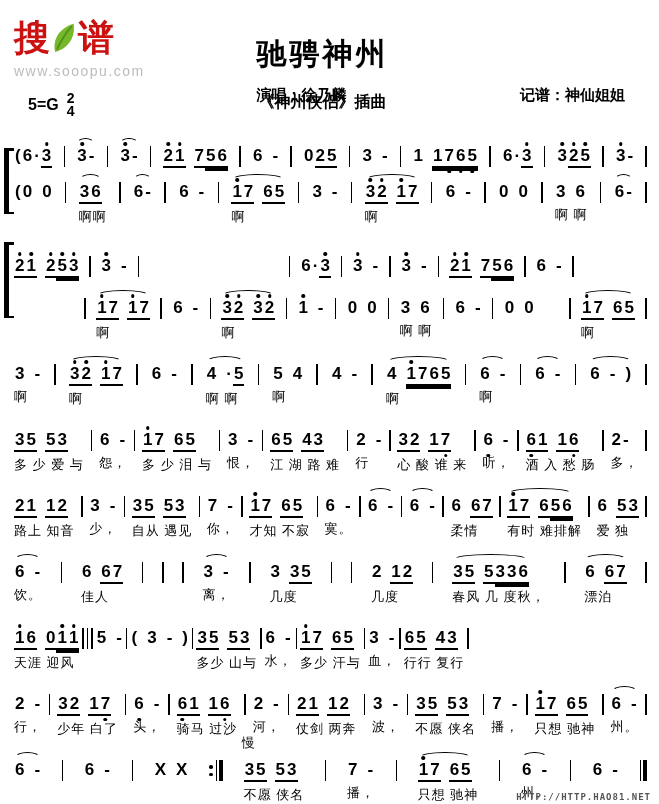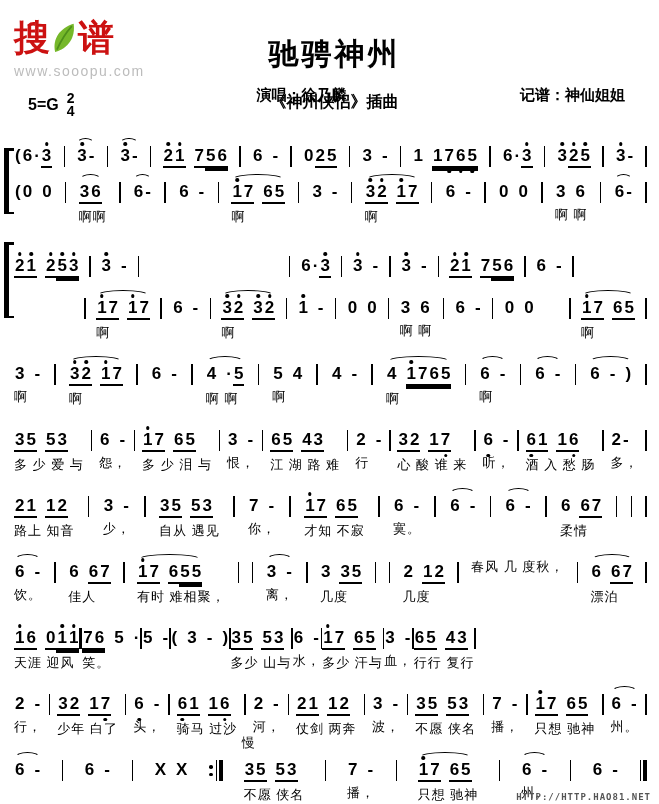--- a/index.html
+++ b/index.html
@@ -7,21 +7,21 @@
        font-family:"Liberation Sans",sans-serif;color:#000}
 
   
   #logo{position:absolute;left:14px;top:14px;width:150px}
   .logo-row{display:flex;align-items:center;gap:1px}
   .logo-zi{font:bold 36px "DejaVu Sans",sans-serif;letter-spacing:0}
   .logo-leaf{width:34px;height:34px;margin:0 -4px;transform:rotate(-8deg)}
   .logo-url{font:14px "Liberation Sans",sans-serif;color:#bcbcbc;letter-spacing:1.5px;margin-top:0px}
   #keysig{position:absolute;left:28px;top:92px;font:bold 16px "Liberation Sans",sans-serif;display:flex;align-items:center;gap:8px}
   .tsig{display:inline-flex;flex-direction:column;line-height:13px;font-size:14px;text-align:center}
-  #titleblock{position:absolute;left:16px;top:34px;width:637px;text-align:center}
+  #titleblock{position:absolute;left:4px;top:34px;width:637px;text-align:center}
   #title{font:bold 30px "Liberation Sans",sans-serif;letter-spacing:3px;margin:0}
   #subtitle{font:bold 16px "Liberation Sans",sans-serif;margin-top:17px}
   #credits{position:absolute;left:0;top:86px;width:659px;height:20px}
   #singer{position:absolute;left:0;right:0;text-align:center;transform:translateX(-28px);font:bold 15px "Liberation Sans",sans-serif}
   #notator{position:absolute;right:34px;font:bold 15px "Liberation Sans",sans-serif}
 
   
   #sheet{position:absolute;left:0;top:138px;width:659px}
   .mrow{display:flex;justify-content:space-between;align-items:flex-start;
         padding:0 12px 0 14px;margin-bottom:14px}
@@ -548,46 +548,50 @@
       <span class="barwrap">
         <span class="vline" style="width: 1.5px;"></span>
       </span>
       <span class="cell">
         <span class="mus"><span class="nc">6</span><span class="sgap"></span><span class="nc u1">6</span><span class="nc u1">7</span></span>
         <span class="lyr">柔情</span>
       </span>
       <span class="barwrap">
         <span class="vline" style="width: 1.5px;"></span>
       </span>
-      <span class="barwrap">
-        <span class="vline" style="width: 1.5px;"></span>
+      <span class="cell arc">
+        <span class="mus"><span class="nc u1">1<i class="da"></i></span><span class="nc u1">7</span><span class="sgap"></span><span class="nc u1">6</span><span class="nc u2">5</span><span class="nc u2">6</span></span>
+        <span class="lyr">有时 难排解</span>
+      </span>
+      <span class="barwrap">
+        <span class="vline" style="width: 1.5px;"></span>
+      </span>
+      <span class="cell">
+        <span class="mus"><span class="nc">6</span><span class="sgap"></span><span class="nc u1">5</span><span class="nc u1">3</span></span>
+        <span class="lyr">爱 独</span>
       </span>
       <span class="barwrap">
         <span class="vline" style="width: 1.5px;"></span>
       </span>
     </div>
     <div class="mrow">
       <span class="cell arc">
         <span class="mus"><span class="nc">6</span><span class="sgap"></span><span class="nc">-</span></span>
         <span class="lyr">饮。</span>
       </span>
       <span class="barwrap">
         <span class="vline" style="width: 1.5px;"></span>
       </span>
       <span class="cell">
         <span class="mus"><span class="nc">6</span><span class="sgap"></span><span class="nc u1">6</span><span class="nc u1">7</span></span>
         <span class="lyr">佳人</span>
       </span>
       <span class="barwrap">
         <span class="vline" style="width: 1.5px;"></span>
       </span>
-      <span class="cell arc">
-        <span class="mus"><span class="nc u1">1<i class="da"></i></span><span class="nc u1">7</span><span class="sgap"></span><span class="nc u1">6</span><span class="nc u2">5</span><span class="nc u2">5</span></span>
-        <span class="lyr">有时 难相聚，</span>
-      </span>
       <span class="barwrap">
         <span class="vline" style="width: 1.5px;"></span>
       </span>
       <span class="barwrap">
         <span class="vline" style="width: 1.5px;"></span>
       </span>
       <span class="cell arc">
         <span class="mus"><span class="nc">3</span><span class="sgap"></span><span class="nc">-</span></span>
         <span class="lyr">离，</span>
       </span>
@@ -605,20 +609,21 @@
         <span class="vline" style="width: 1.5px;"></span>
       </span>
       <span class="cell">
         <span class="mus"><span class="nc">2</span><span class="sgap"></span><span class="nc u1">1</span><span class="nc u1">2</span></span>
         <span class="lyr">几度</span>
       </span>
       <span class="barwrap">
         <span class="vline" style="width: 1.5px;"></span>
       </span>
       <span class="cell arc">
+        <span class="mus"><span class="nc u1">3</span><span class="nc u1">5</span><span class="sgap"></span><span class="nc u1">5</span><span class="nc u2">3</span><span class="nc u2">3</span><span class="nc u2">6</span></span>
         <span class="lyr">春风 几 度秋，</span>
       </span>
       <span class="barwrap">
         <span class="vline" style="width: 1.5px;"></span>
       </span>
       <span class="cell arc">
         <span class="mus"><span class="nc">6</span><span class="sgap"></span><span class="nc u1">6</span><span class="nc u1">7</span></span>
         <span class="lyr">漂泊</span>
       </span>
       <span class="barwrap">
@@ -628,24 +633,20 @@
     <div class="mrow">
       <span class="cell">
         <span class="mus"><span class="nc u1">1<i class="da"></i></span><span class="nc u1">6</span><span class="sgap"></span><span class="nc u1">0</span><span class="nc u2">1<i class="da"></i></span><span class="nc u2">1<i class="da"></i></span></span>
         <span class="lyr">天涯 迎风</span>
       </span>
       <span class="barwrap">
         <span class="vline" style="width: 1.5px;"></span>
       </span>
       <span class="barwrap">
         <span class="vline" style="width: 1.5px;"></span>
-      </span>
-      <span class="cell">
-        <span class="mus"><span class="nc u2">7</span><span class="nc u2">6</span><span class="sgap"></span><span class="nc">5</span><span class="sgap"></span><span class="nc">·</span></span>
-        <span class="lyr">笑。</span>
       </span>
       <span class="barwrap">
         <span class="vline" style="width: 1.5px;"></span>
       </span>
       <span class="cell">
         <span class="mus"><span class="nc">5</span><span class="sgap"></span><span class="nc">-</span></span>
       </span>
       <span class="barwrap">
         <span class="vline" style="width: 1.5px;"></span>
       </span>

